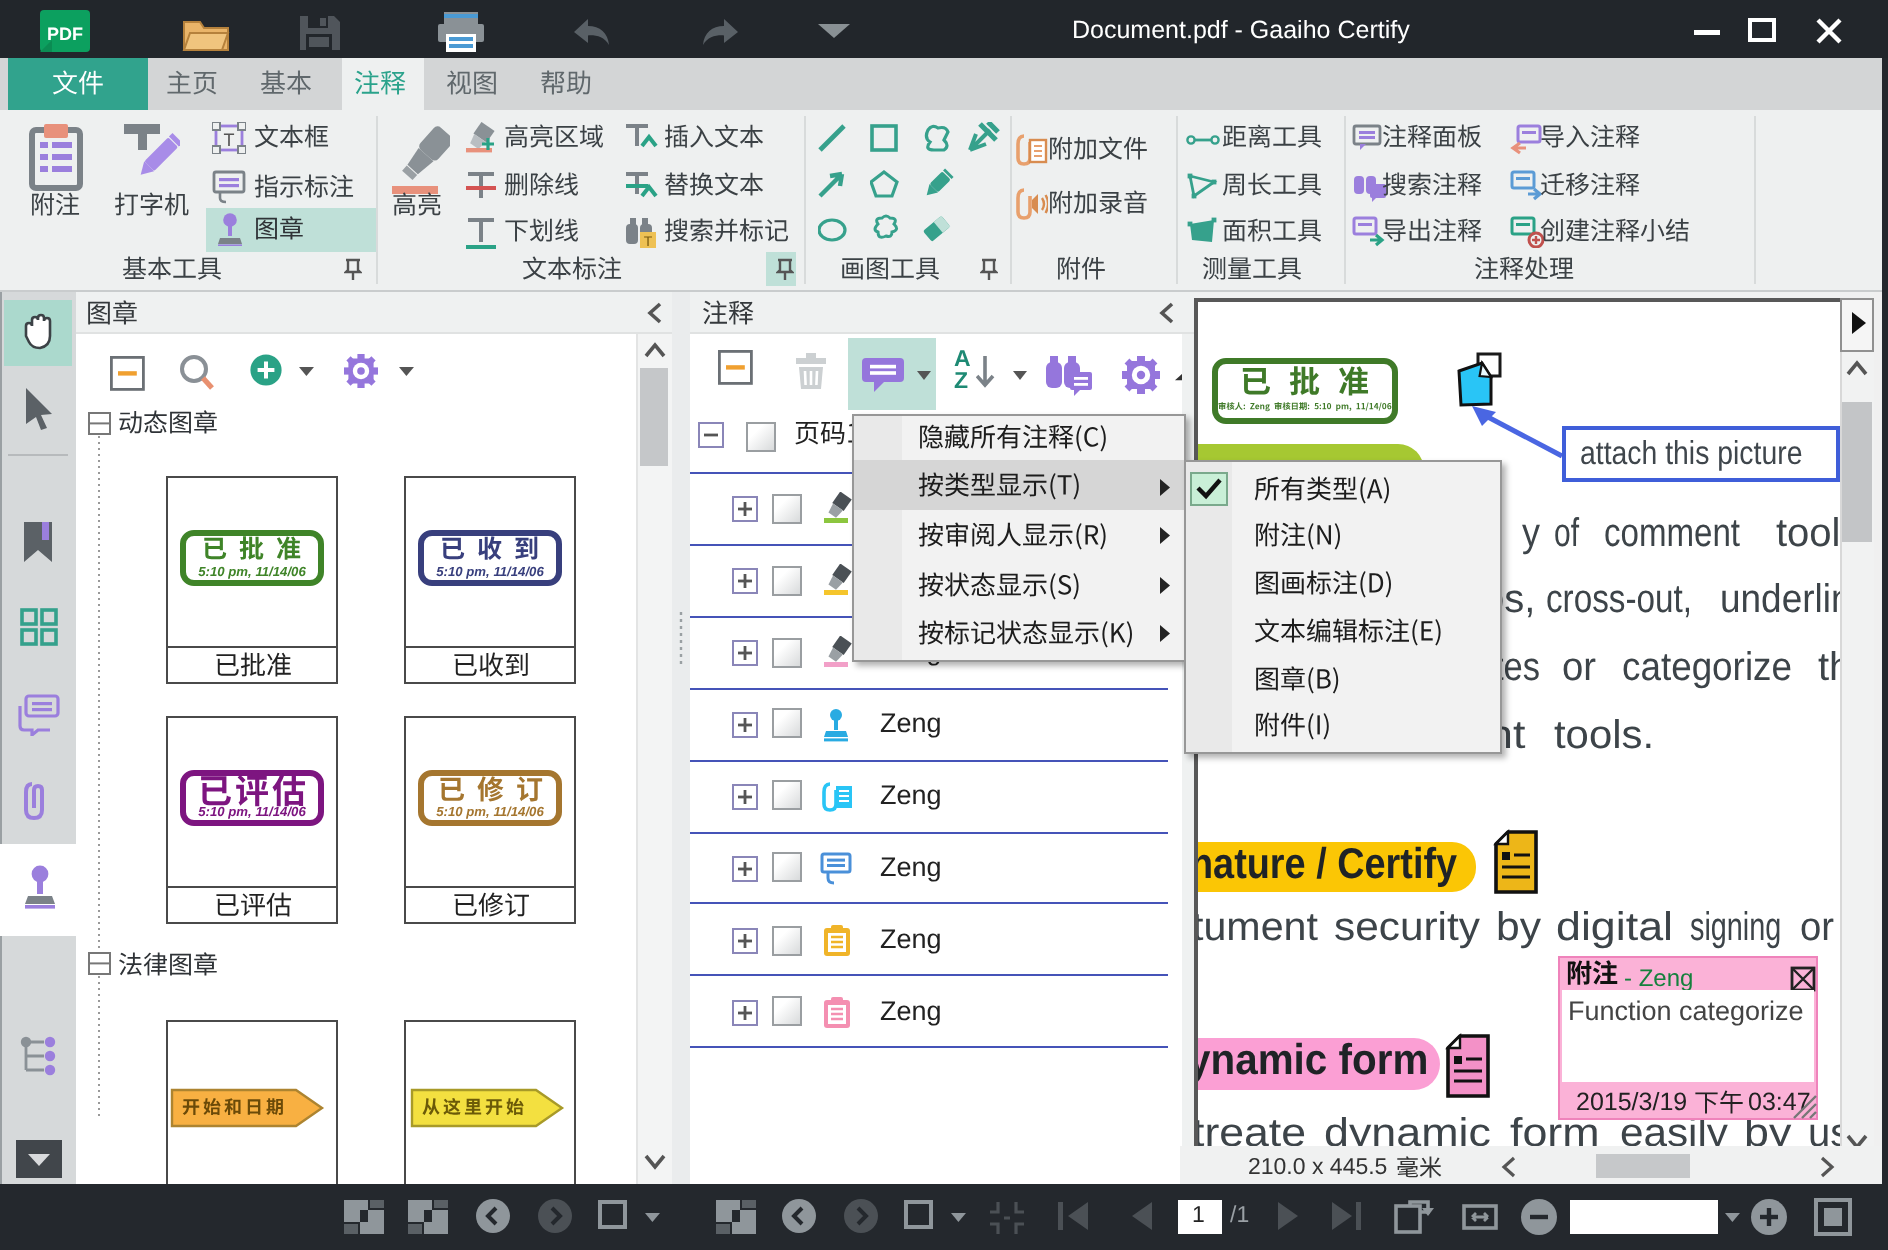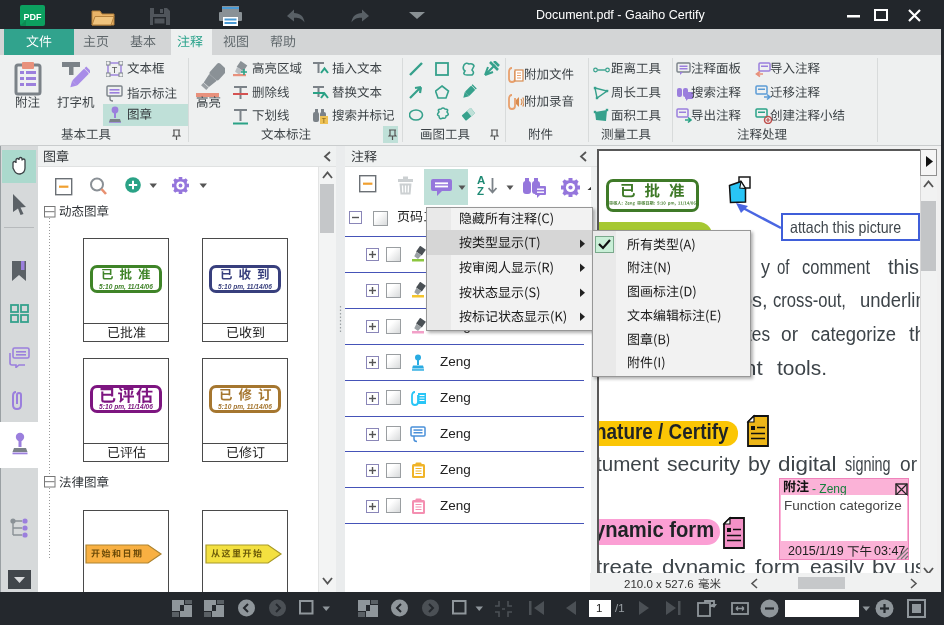--- a/index.html
+++ b/index.html
@@ -1008,21 +1008,21 @@
 <svg class="abs" style="left:136px;top:51px;" width="50" height="30">
       <path d="M46 26 L8 6" stroke="#4a66e2" stroke-width="2.5"></path>
       <path d="M1 1 L13 4 L6 11 Z" fill="#4a66e2"></path>
     </svg>
 <div class="abs" style="left:182px;top:62px;width:139px;height:28px;border:2.5px solid #3f5ed9;background:#fff;"></div>
 <div class="abs" style="left:191px;top:67px;font-size:16.5px;color:#3f464c;font-weight:400;white-space:nowrap;transform:scaleX(0.86);transform-origin:0 0;">attach this picture</div>
 <div class="abs" style="left:-19px;top:71px;width:132px;height:26px;background:#a6c832;border-radius:0 13px 13px 0;"></div>
 <div class="abs" style="left:162px;top:104.5px;font-size:20px;color:#3d4449;font-weight:400;white-space:nowrap;transform:scaleX(0.900);transform-origin:0 0;">y</div>
 <div class="abs" style="left:178px;top:104.5px;font-size:20px;color:#3d4449;font-weight:400;white-space:nowrap;transform:scaleX(0.749);transform-origin:0 0;">of</div>
 <div class="abs" style="left:203px;top:104.5px;font-size:20px;color:#3d4449;font-weight:400;white-space:nowrap;transform:scaleX(0.827);transform-origin:0 0;">comment</div>
-<div class="abs" style="left:289px;top:104.5px;font-size:20px;color:#3d4449;font-weight:400;white-space:nowrap;transform:scaleX(1.000);transform-origin:0 0;">this</div>
+<div class="abs" style="left:289px;top:104.5px;font-size:20px;color:#3d4449;font-weight:400;white-space:nowrap;transform:scaleX(1.000);transform-origin:0 0;">tool</div>
 <div class="abs" style="left:142px;top:138px;font-size:20px;color:#3d4449;font-weight:400;white-space:nowrap;transform:scaleX(1.000);transform-origin:0 0;">ps,</div>
 <div class="abs" style="left:174px;top:138px;font-size:20px;color:#3d4449;font-weight:400;white-space:nowrap;transform:scaleX(0.831);transform-origin:0 0;">cross-out,</div>
 <div class="abs" style="left:261px;top:138px;font-size:20px;color:#3d4449;font-weight:400;white-space:nowrap;transform:scaleX(0.924);transform-origin:0 0;">underline</div>
 <div class="abs" style="left:148px;top:172px;font-size:20px;color:#3d4449;font-weight:400;white-space:nowrap;transform:scaleX(0.862);transform-origin:0 0;">tes</div>
 <div class="abs" style="left:182px;top:172px;font-size:20px;color:#3d4449;font-weight:400;white-space:nowrap;transform:scaleX(0.956);transform-origin:0 0;">or</div>
 <div class="abs" style="left:212px;top:172px;font-size:20px;color:#3d4449;font-weight:400;white-space:nowrap;transform:scaleX(0.921);transform-origin:0 0;">categorize</div>
 <div class="abs" style="left:310px;top:172px;font-size:20px;color:#3d4449;font-weight:400;white-space:nowrap;transform:scaleX(1.000);transform-origin:0 0;">the</div>
 <div class="abs" style="left:145px;top:205.5px;font-size:20px;color:#3d4449;font-weight:400;white-space:nowrap;transform:scaleX(1.120);transform-origin:0 0;">nt</div>
 <div class="abs" style="left:178px;top:205.5px;font-size:20px;color:#3d4449;font-weight:400;white-space:nowrap;transform:scaleX(1.046);transform-origin:0 0;">tools.</div>
 <div class="abs" style="left:-3px;top:302px;font-size:20px;color:#3d4449;font-weight:400;white-space:nowrap;transform:scaleX(1.030);transform-origin:0 0;">tument</div>
@@ -1058,21 +1058,21 @@
       <use href="#g112" transform="translate(0.0,11.2) scale(0.01300,-0.01300)"></use>
       <use href="#g113" transform="translate(13.0,11.2) scale(0.01300,-0.01300)"></use>
     </svg>
 <div class="abs" style="left:213px;top:331px;font-size:12px;color:#15803d;font-weight:400;white-space:nowrap;">- Zeng</div>
 <svg class="abs" style="left:296px;top:332px;" width="13" height="13">
       <rect x="1" y="1" width="11" height="11" fill="none" stroke="#222" stroke-width="1.4"></rect>
       <path d="M1 1 L12 12 M12 1 L1 12" stroke="#222" stroke-width="1.2"></path>
     </svg>
 <div class="abs" style="left:182px;top:344px;width:126px;height:46px;background:#fff;"></div>
 <div class="abs" style="left:185px;top:347px;font-size:13.5px;color:#444;font-weight:400;white-space:nowrap;">Function categorize</div>
-<div class="abs" style="left:189px;top:393px;font-size:12.5px;color:#222;font-weight:400;white-space:nowrap;">2015/1/19</div>
+<div class="abs" style="left:189px;top:393px;font-size:12.5px;color:#222;font-weight:400;white-space:nowrap;">2015/3/19</div>
 <svg class="abs" style="left:248.0px;top:393.5px;overflow:visible" width="27" height="16" fill="#222">
       <use href="#g35" transform="translate(0.0,10.8) scale(0.01250,-0.01250)"></use>
       <use href="#g114" transform="translate(12.5,10.8) scale(0.01250,-0.01250)"></use>
     </svg>
 <div class="abs" style="left:275px;top:393px;font-size:12.5px;color:#222;font-weight:400;white-space:nowrap;">03:47</div>
 <svg class="abs" style="left:296px;top:395px;" width="14" height="14">
       <path d="M13 2 L2 13 M13 6 L6 13 M13 10 L10 13" stroke="#777" stroke-width="1.2"></path>
     </svg>
 </div>
 <div class="abs" style="left:920px;top:151px;width:17px;height:422px;background:#f1f2f2;border-left:1px solid #d8d8d8;"></div>
@@ -1083,21 +1083,21 @@
 <svg class="abs" style="left:923px;top:180px;" width="11" height="9">
     <path d="M1 7 L5.5 1.5 L10 7" stroke="#555" stroke-width="1.8" fill="none"></path>
   </svg>
 <div class="abs" style="left:921px;top:201px;width:15px;height:70px;background:#c3c5c7;"></div>
 <svg class="abs" style="left:923px;top:566px;" width="11" height="9">
     <path d="M1 2 L5.5 7.5 L10 2" stroke="#555" stroke-width="1.8" fill="none"></path>
   </svg>
 <div class="abs" style="left:937px;top:146px;width:4px;height:446px;background:#f0f0f0;"></div>
 <div class="abs" style="left:941px;top:29px;width:3px;height:563px;background:#24282d;"></div>
 <div class="abs" style="left:590px;top:573px;width:351px;height:19px;background:#f0f1f1;"></div>
-<div class="abs" style="left:624px;top:578px;font-size:11.5px;color:#333;font-weight:400;white-space:nowrap;">210.0 x 527.6</div>
+<div class="abs" style="left:624px;top:578px;font-size:11.5px;color:#333;font-weight:400;white-space:nowrap;">210.0 x 445.5</div>
 <svg class="abs" style="left:698.0px;top:578.0px;overflow:visible" width="25" height="14" fill="#333">
     <use href="#g115" transform="translate(0.0,9.9) scale(0.01150,-0.01150)"></use>
     <use href="#g116" transform="translate(11.5,9.9) scale(0.01150,-0.01150)"></use>
   </svg>
 <svg class="abs" style="left:750px;top:578px;" width="10" height="11">
     <path d="M7 1 L2 5.5 L7 10" stroke="#555" stroke-width="1.6" fill="none"></path>
   </svg>
 <div class="abs" style="left:798px;top:577px;width:47px;height:12px;background:#c6c8ca;"></div>
 <svg class="abs" style="left:908px;top:578px;" width="10" height="11">
     <path d="M3 1 L8 5.5 L3 10" stroke="#555" stroke-width="1.6" fill="none"></path>

